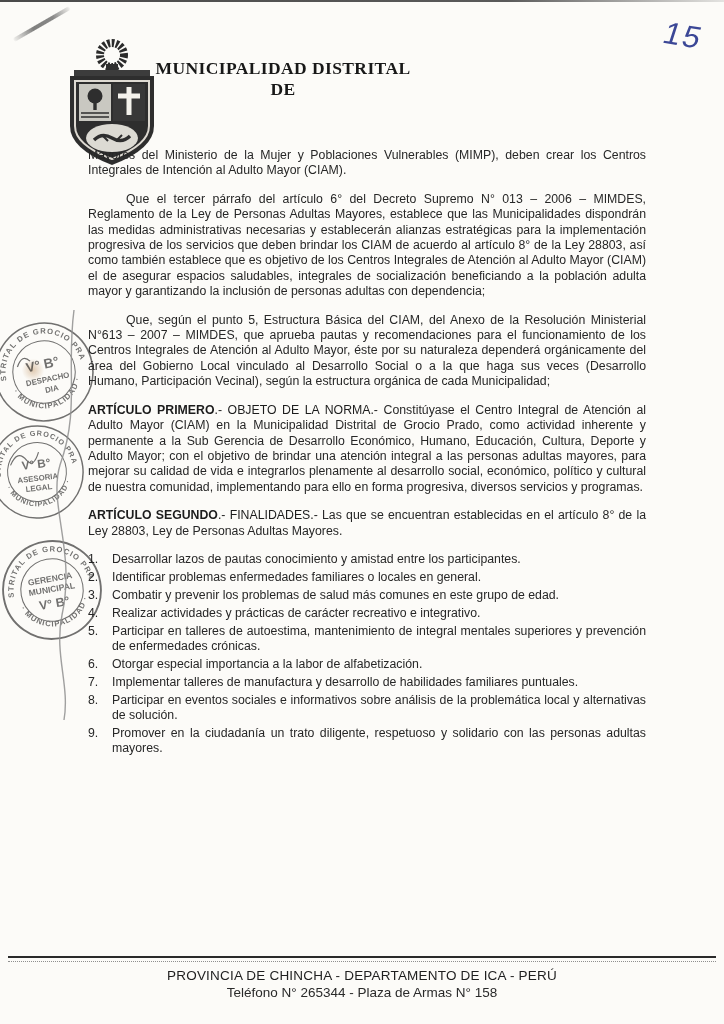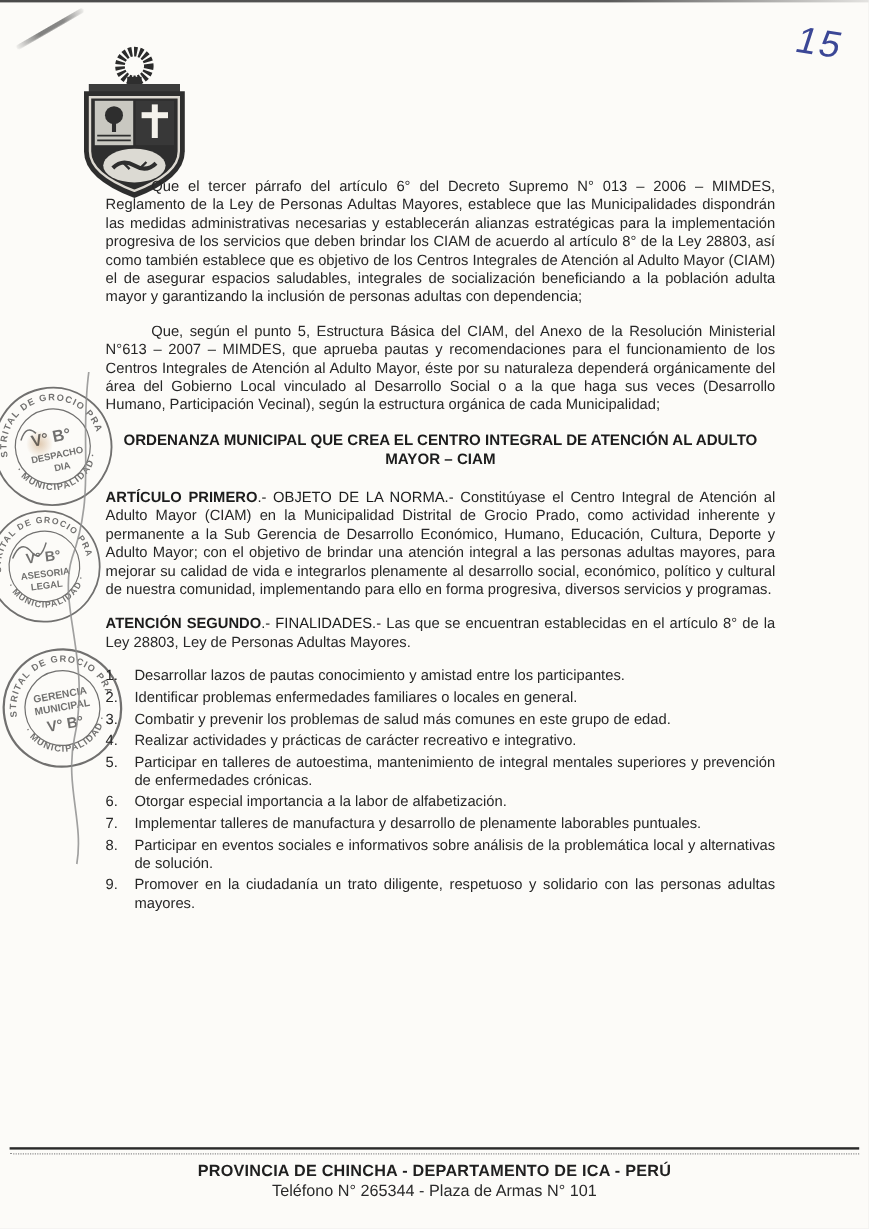--- a/index.html
+++ b/index.html
@@ -41,21 +41,21 @@
     font-size:12.6px;line-height:16px;}
   .h-u{font-weight:bold;color:#1c1c1c;}
   .h-b{font-weight:normal;color:#1c1c1c;}
   .list{margin-top:3px;}
   .li{display:flex;margin-bottom:2.5px;}
   .num{flex:none;width:24px;}
   .li-text{flex:1;text-align:justify;}
   
   .footer{position:absolute;left:0;right:0;top:956px;text-align:center;}
   .rule{margin:0 8px 6px 8px;height:3px;border-top:2px solid #2a2a2a;border-bottom:1px dotted #8f8f8f;}
-  .f1{font-weight:bold;font-size:13.5px;color:#1f1f1f;letter-spacing:.2px;}
+  .f1{font-weight:normal;font-size:13.5px;color:#1f1f1f;letter-spacing:.2px;}
   .f2{font-size:13.5px;color:#2a2a2a;margin-top:2px;}
   svg text{font-family:"Liberation Sans","DejaVu Sans",sans-serif;}
 </style>
 </head>
 <body>
 
 <div class="page">
 
   <div class="scan-top-edge"></div>
   <div class="pen-stroke"></div>
@@ -73,20 +73,21 @@
     <path d="M25 77 h28 M25 81 h28" stroke="#2e2e2e" stroke-width="1.6"></path>
     <rect x="57" y="48" width="32" height="37" fill="#383838"></rect>
     <rect x="70.5" y="51" width="5" height="28" fill="#f4f2ec"></rect>
     <rect x="62" y="57.5" width="22" height="5" fill="#f4f2ec"></rect>
     <ellipse cx="56" cy="102" rx="26" ry="14" fill="#dcdad3"></ellipse>
     <path d="M38 104 q8 -8 18 -2 q10 6 18 -2" fill="none" stroke="#2e2e2e" stroke-width="3.4"></path>
     <path d="M46 99 l6 6 M60 105 l6 -6" stroke="#2e2e2e" stroke-width="2"></path>
   </svg>
 
   <div class="org">
+    <div class="org1">MUNICIPALIDAD DISTRITAL DE</div>
   </div>
 
   <div class="stain"></div>
 
   <svg class="stamp stamp1" width="104" height="104" viewBox="0 0 100 100">
     <circle cx="50" cy="50" r="47" fill="none" stroke="currentColor" stroke-width="1.5"></circle>
     <circle cx="50" cy="50" r="30" fill="none" stroke="currentColor" stroke-width="1"></circle>
     <defs>
       <path id="r1t" d="M 13,50 A 37,37 0 1 1 87,50"></path>
       <path id="r1b" d="M 15,50 A 35,35 0 0 0 85,50"></path>
@@ -138,28 +139,28 @@
     <text x="50" y="42" text-anchor="middle" font-size="8.2" font-weight="bold" fill="currentColor">GERENCIA</text>
     <text x="50" y="52" text-anchor="middle" font-size="8.2" font-weight="bold" fill="currentColor">MUNICIPAL</text>
     <text x="50" y="67" text-anchor="middle" font-size="12" font-weight="bold" fill="currentColor">V° B°</text>
   </svg>
 
   <svg class="thread" width="130" height="430" viewBox="0 0 130 430">
     <path d="M 74,10 C 66,70 80,110 60,165 C 48,205 76,250 62,315 C 54,355 70,385 64,420" fill="none" stroke="#8f8f8f" stroke-width="1.4" opacity="0.85"></path>
   </svg>
 
   <main class="content">
+    <p>Mayores del Ministerio de la Mujer y Poblaciones Vulnerables (MIMP), deben crear los Centros Integrales de Intención al Adulto Mayor (CIAM).</p>
     <p class="indent">Que el tercer párrafo del artículo 6° del Decreto Supremo N° 013 – 2006 – MIMDES, Reglamento de la Ley de Personas Adultas Mayores, establece que las Municipalidades dispondrán las medidas administrativas necesarias y establecerán alianzas estratégicas para la implementación progresiva de los servicios que deben brindar los CIAM de acuerdo al artículo 8° de la Ley 28803, así como también establece que es objetivo de los Centros Integrales de Atención al Adulto Mayor (CIAM) el de asegurar espacios saludables, integrales de socialización beneficiando a la población adulta mayor y garantizando la inclusión de personas adultas con dependencia;</p>
     <p class="indent">Que, según el punto 5, Estructura Básica del CIAM, del Anexo de la Resolución Ministerial N°613 – 2007 – MIMDES, que aprueba pautas y recomendaciones para el funcionamiento de los Centros Integrales de Atención al Adulto Mayor, éste por su naturaleza dependerá orgánicamente del área del Gobierno Local vinculado al Desarrollo Social o a la que haga sus veces (Desarrollo Humano, Participación Vecinal), según la estructura orgánica de cada Municipalidad;</p>
 
-    <div class="ord-title">ORDENANZA MUNICIPAL QUE CREA EL CENTRO INTEGRAL DE ATENCIÓN AL ADULTO MAYOR – CIAM</div>
 
     <p><span class="h-u">ARTÍCULO PRIMERO</span><span class="h-b">.- OBJETO DE LA NORMA.-</span> <span>Constitúyase el Centro Integral de Atención al Adulto Mayor (CIAM) en la Municipalidad Distrital de Grocio Prado, como actividad inherente y permanente a la Sub Gerencia de Desarrollo Económico, Humano, Educación, Cultura, Deporte y Adulto Mayor; con el objetivo de brindar una atención integral a las personas adultas mayores, para mejorar su calidad de vida e integrarlos plenamente al desarrollo social, económico, político y cultural de nuestra comunidad, implementando para ello en forma progresiva, diversos servicios y programas.</span></p>
 
-    <p><span class="h-u">ATENCIÓN SEGUNDO</span><span class="h-b">.- FINALIDADES.-</span> <span>Las que se encuentran establecidas en el artículo 8° de la Ley 28803, Ley de Personas Adultas Mayores.</span></p>
+    <p><span class="h-u">ARTÍCULO SEGUNDO</span><span class="h-b">.- FINALIDADES.-</span> <span>Las que se encuentran establecidas en el artículo 8° de la Ley 28803, Ley de Personas Adultas Mayores.</span></p>
 
     <div class="list">
       <div class="li">
           <span class="num">1.</span>
           <span class="li-text">Desarrollar lazos de pautas conocimiento y amistad entre los participantes.</span>
         </div>
       <div class="li">
           <span class="num">2.</span>
           <span class="li-text">Identificar problemas enfermedades familiares o locales en general.</span>
         </div>
@@ -174,32 +175,32 @@
       <div class="li">
           <span class="num">5.</span>
           <span class="li-text">Participar en talleres de autoestima, mantenimiento de integral mentales superiores y prevención de enfermedades crónicas.</span>
         </div>
       <div class="li">
           <span class="num">6.</span>
           <span class="li-text">Otorgar especial importancia a la labor de alfabetización.</span>
         </div>
       <div class="li">
           <span class="num">7.</span>
-          <span class="li-text">Implementar talleres de manufactura y desarrollo de plenamente laborables puntuales.</span>
+          <span class="li-text">Implementar talleres de manufactura y desarrollo de habilidades familiares puntuales.</span>
         </div>
       <div class="li">
           <span class="num">8.</span>
           <span class="li-text">Participar en eventos sociales e informativos sobre análisis de la problemática local y alternativas de solución.</span>
         </div>
       <div class="li">
           <span class="num">9.</span>
           <span class="li-text">Promover en la ciudadanía un trato diligente, respetuoso y solidario con las personas adultas mayores.</span>
         </div>
     </div>
   </main>
 
   <div class="footer">
     <div class="rule"></div>
     <div class="f1">PROVINCIA DE CHINCHA - DEPARTAMENTO DE ICA - PERÚ</div>
-    <div class="f2">Teléfono N° 265344 - Plaza de Armas N° 101</div>
+    <div class="f2">Teléfono N° 265344 - Plaza de Armas N° 158</div>
   </div>
 
 </div>
 
 </body></html>

